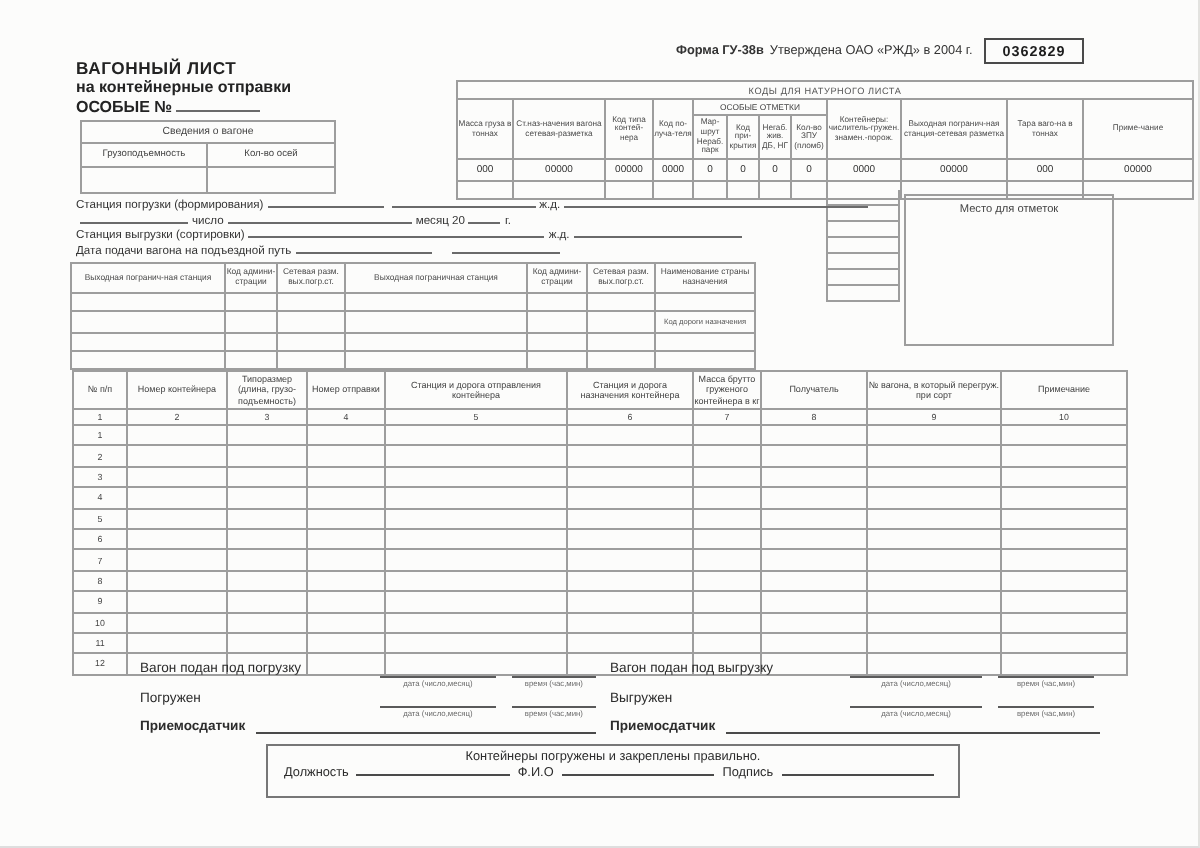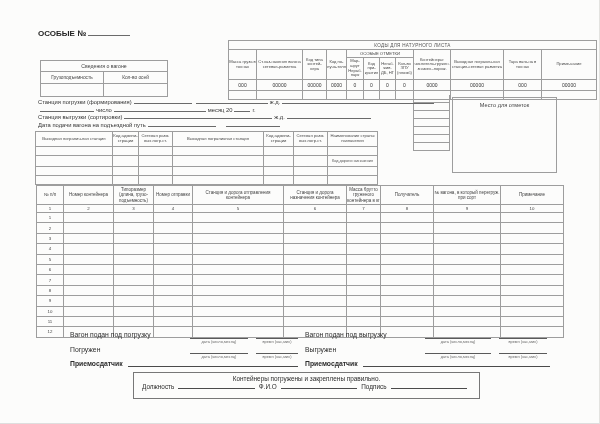--- a/index.html
+++ b/index.html
@@ -71,22 +71,29 @@
   .c1{text-align:center;margin-top:2px;}
   .c2{display:flex;align-items:baseline;padding:0 8px;margin-top:1px;}
   .c2 .u{flex:1;margin:0 4px;border-bottom:1px solid #4a4a4a;}
   .b{font-weight:bold;}
 </style>
 </head>
 <body>
 
 <div class="page">
 
+  <div class="hdr">
+    <span class="hdr-code">Форма ГУ-38в</span>
+    <span class="hdr-appr">Утверждена ОАО «РЖД» в 2004 г.</span>
+    <span class="hdr-serial">0362829</span>
+  </div>
 
   <div class="title">
+    <div class="t1">ВАГОННЫЙ ЛИСТ</div>
+    <div class="t2">на контейнерные отправки</div>
     <div class="t3">
       <span>ОСОБЫЕ №</span>
       <span class="u" style="width:42px"></span>
     </div>
   </div>
 
   <table class="tbl wagon-info">
     <colgroup>
         <col style="width:63px">
         <col style="width:64px">

